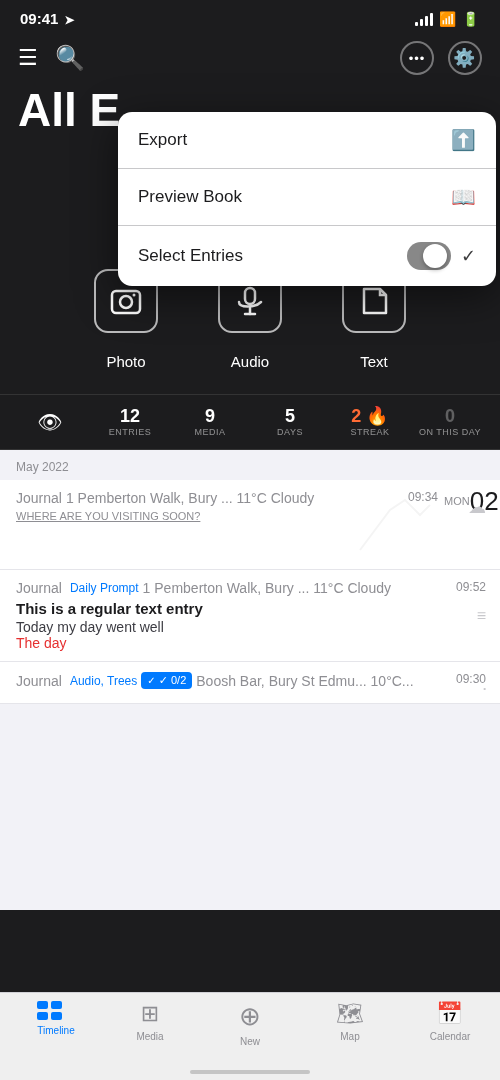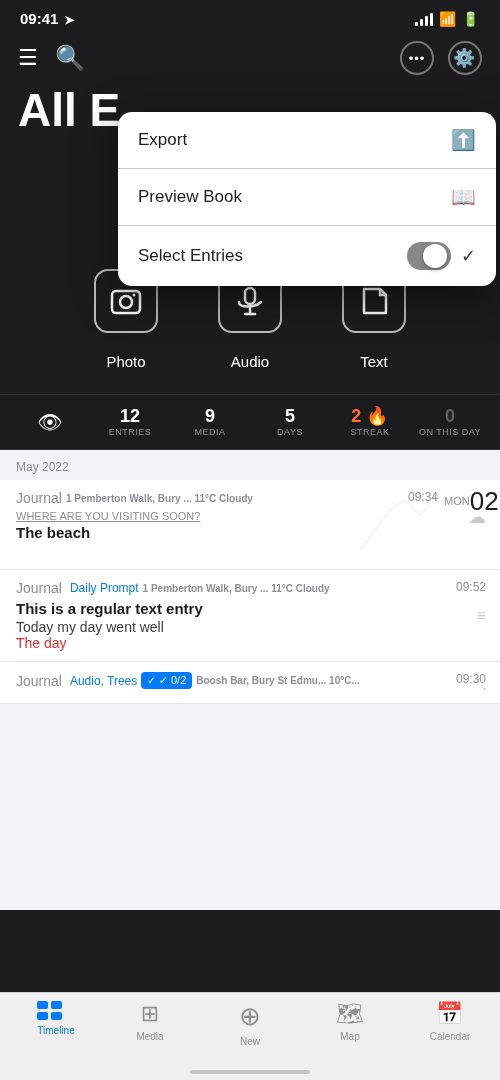--- a/index.html
+++ b/index.html
@@ -228,23 +228,22 @@
       display: flex;
       align-items: center;
       gap: 4px;
       margin-bottom: 4px;
     }
     .entry-journal-label {
       font-size: 14px;
       color: #8e8e93;
     }
     .entry-location {
-      font-size: 10px;
+      font-size: 14px;
       color: #8e8e93;
-      font-weight: bold;
     }
     .entry-time {
       position: absolute;
       right: 62px; top: 10px;
       font-size: 12px;
       color: #8e8e93;
     }
     .entry-title {
       font-size: 15px;
       font-weight: 600;
@@ -466,21 +465,20 @@
     <svg class="graph-area" viewBox="0 0 90 80" preserveAspectRatio="none">
       <polyline points="10,70 25,50 40,30 55,20 70,35 80,25" fill="none" stroke="rgba(0,0,0,0.15)" stroke-width="2"></polyline>
     </svg>
     <div class="entry-item">
       <div class="entry-meta">
         <span class="entry-journal-label">Journal</span>
         <span class="entry-location">1 Pemberton Walk, Bury ... 11°C Cloudy</span>
       </div>
       <span class="entry-time">09:34</span>
       <div class="entry-preview" style="font-size:11px; color:#8e8e93; text-transform:uppercase; margin-bottom:2px;text-decoration:underline;">WHERE ARE YOU VISITING SOON?</div>
-      <div class="entry-title">The beach</div>
       <span class="entry-icon-right">☁</span>
     </div>
   </div>
 
   <div class="entry-group" style="position:relative;">
     <div class="entry-item" style="padding-right:40px;">
       <div class="entry-meta">
         <span class="entry-journal-label">Journal</span>
         <span style="font-size:12px; color:#007aff; margin-left:4px;">Daily Prompt</span>
         <span class="entry-location">1 Pemberton Walk, Bury ... 11°C Cloudy</span>

